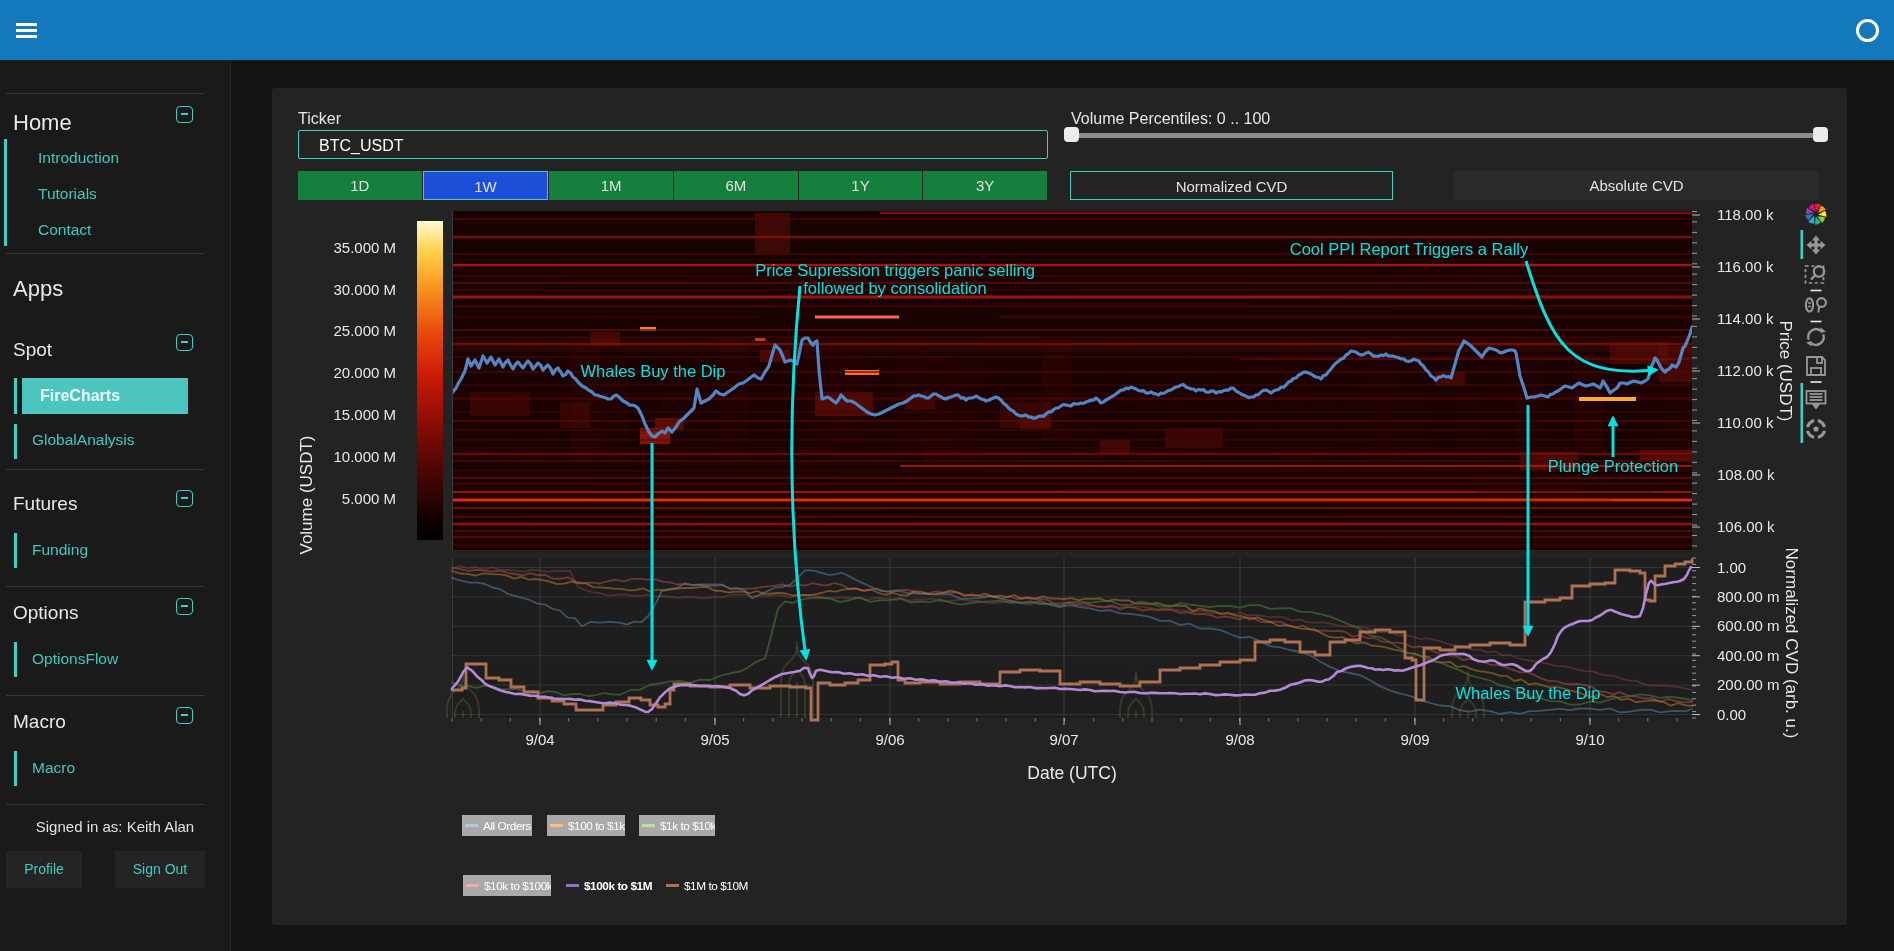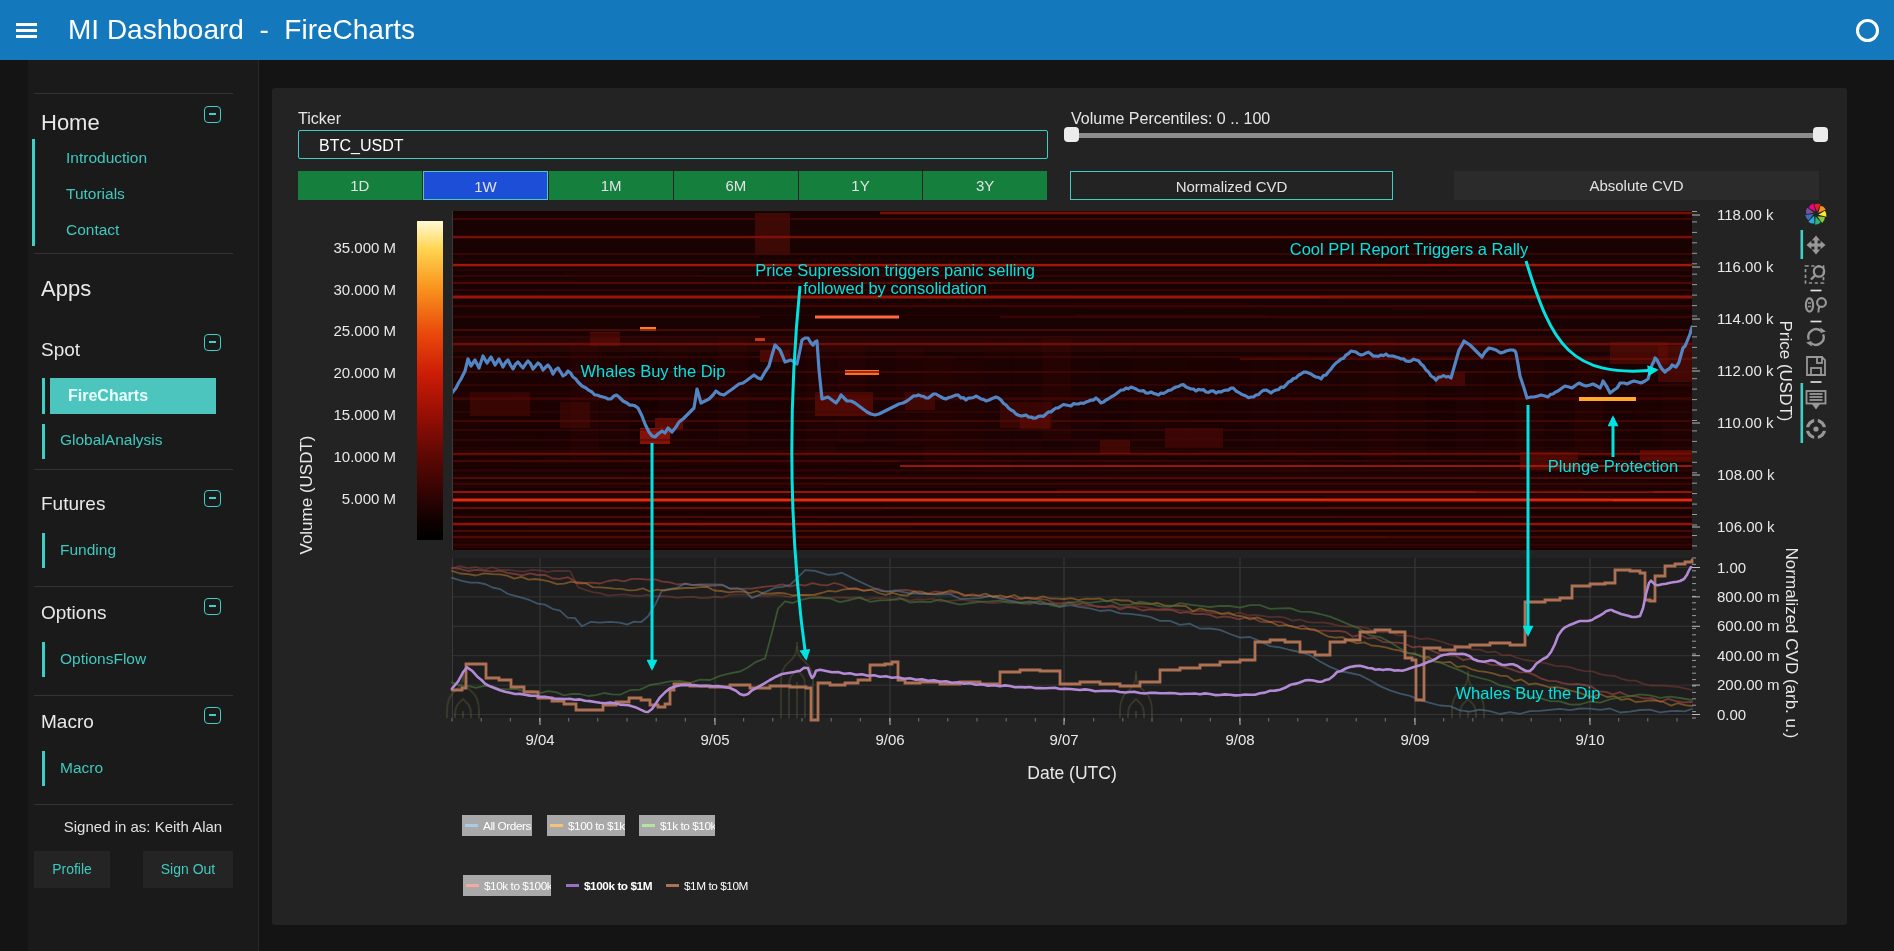--- a/index.html
+++ b/index.html
@@ -1,19 +1,19 @@
 <!DOCTYPE html>
 <html><head><meta charset="utf-8"><style>
 * { margin:0; padding:0; box-sizing:border-box; }
 body { width:1894px; height:951px; background:#141414; font-family:"Liberation Sans",sans-serif; overflow:hidden; position:relative; }
 #hdr { position:absolute; left:0; top:0; width:1894px; height:60px; background:#1478bd; }
 #hdr .title { position:absolute; left:68px; top:14px; font-size:28px; color:#fff; }
 #burger div { position:absolute; left:16px; width:21px; height:2.6px; background:#fff; }
 #hdr .circ { position:absolute; left:1856px; top:19px; width:23px; height:23px; border:3px solid #fff; border-radius:50%; }
-#sidebar { position:absolute; left:0; top:60px; width:231px; height:891px; background:#1a1a1a; border-right:1px solid #282828;margin-left:28px; }
+#sidebar { position:absolute; left:0; top:60px; width:231px; height:891px; background:#1a1a1a; border-right:1px solid #282828; }
 #sidebar .hr { position:absolute; left:6px; width:199px; border-top:1px solid #333; }
 #sidebar .head { position:absolute; left:13px; color:#e8e8e8; }
 #sidebar .coll { position:absolute; left:176px; width:17px; height:17px; border:1.5px solid #3ed0c6; border-radius:4px; }
 #sidebar .coll::after { content:""; position:absolute; left:3.5px; top:6px; width:7px; height:2px; background:#3ed0c6; }
 #sidebar .lbar { position:absolute; left:14px; width:3px; background:#3ed0c6; }
 #sidebar .lnk { position:absolute; left:32px; font-size:15.5px; color:#3fc9bf; }
 #fc { position:absolute; left:22px; top:318px; width:166px; height:36px; background:#4dc5bf; color:#eafffd; font-size:16px; font-weight:bold; line-height:36px; padding-left:18px; }
 #sidebar .btn { position:absolute; top:791px; height:37px; background:#242424; color:#3fc9bf; font-size:14px; text-align:center; line-height:37px; }
 #panel { position:absolute; left:272px; top:88px; width:1575px; height:837px; background:#232323; border-radius:3px; }
 .lab { position:absolute; font-size:16px; color:#e6e6e6; }
@@ -27,21 +27,20 @@
 .leg { position:absolute; height:21px; font-size:11.8px; letter-spacing:-0.45px; color:#fff; display:flex; align-items:center; white-space:nowrap; overflow:hidden; }
 .leg.bg { background:#a9a9a9; color:#fff; }
 .leg .ls { width:13px; height:3px; margin:0 5px 0 3px; flex:none; }
 </style></head><body>
 <div id="hdr">
 <div id="burger">
       <div style="top:23px"></div>
       <div style="top:29px"></div>
       <div style="top:35px"></div>
     </div>
-<div class="title">MI Dashboard&nbsp; -&nbsp; FireCharts</div>
 <div class="circ"></div>
 </div>
 <div id="sidebar">
 <div class="hr" style="top:33px"></div>
 <div class="head" style="top:50px;font-size:22px">Home</div>
 <div class="coll" style="top:46px"></div>
 <div class="lbar" style="top:79px;height:107px;left:4px"></div>
 <div class="lnk" style="top:89px;left:38px">Introduction</div>
 <div class="lnk" style="top:125px;left:38px">Tutorials</div>
 <div class="lnk" style="top:161px;left:38px">Contact</div>

